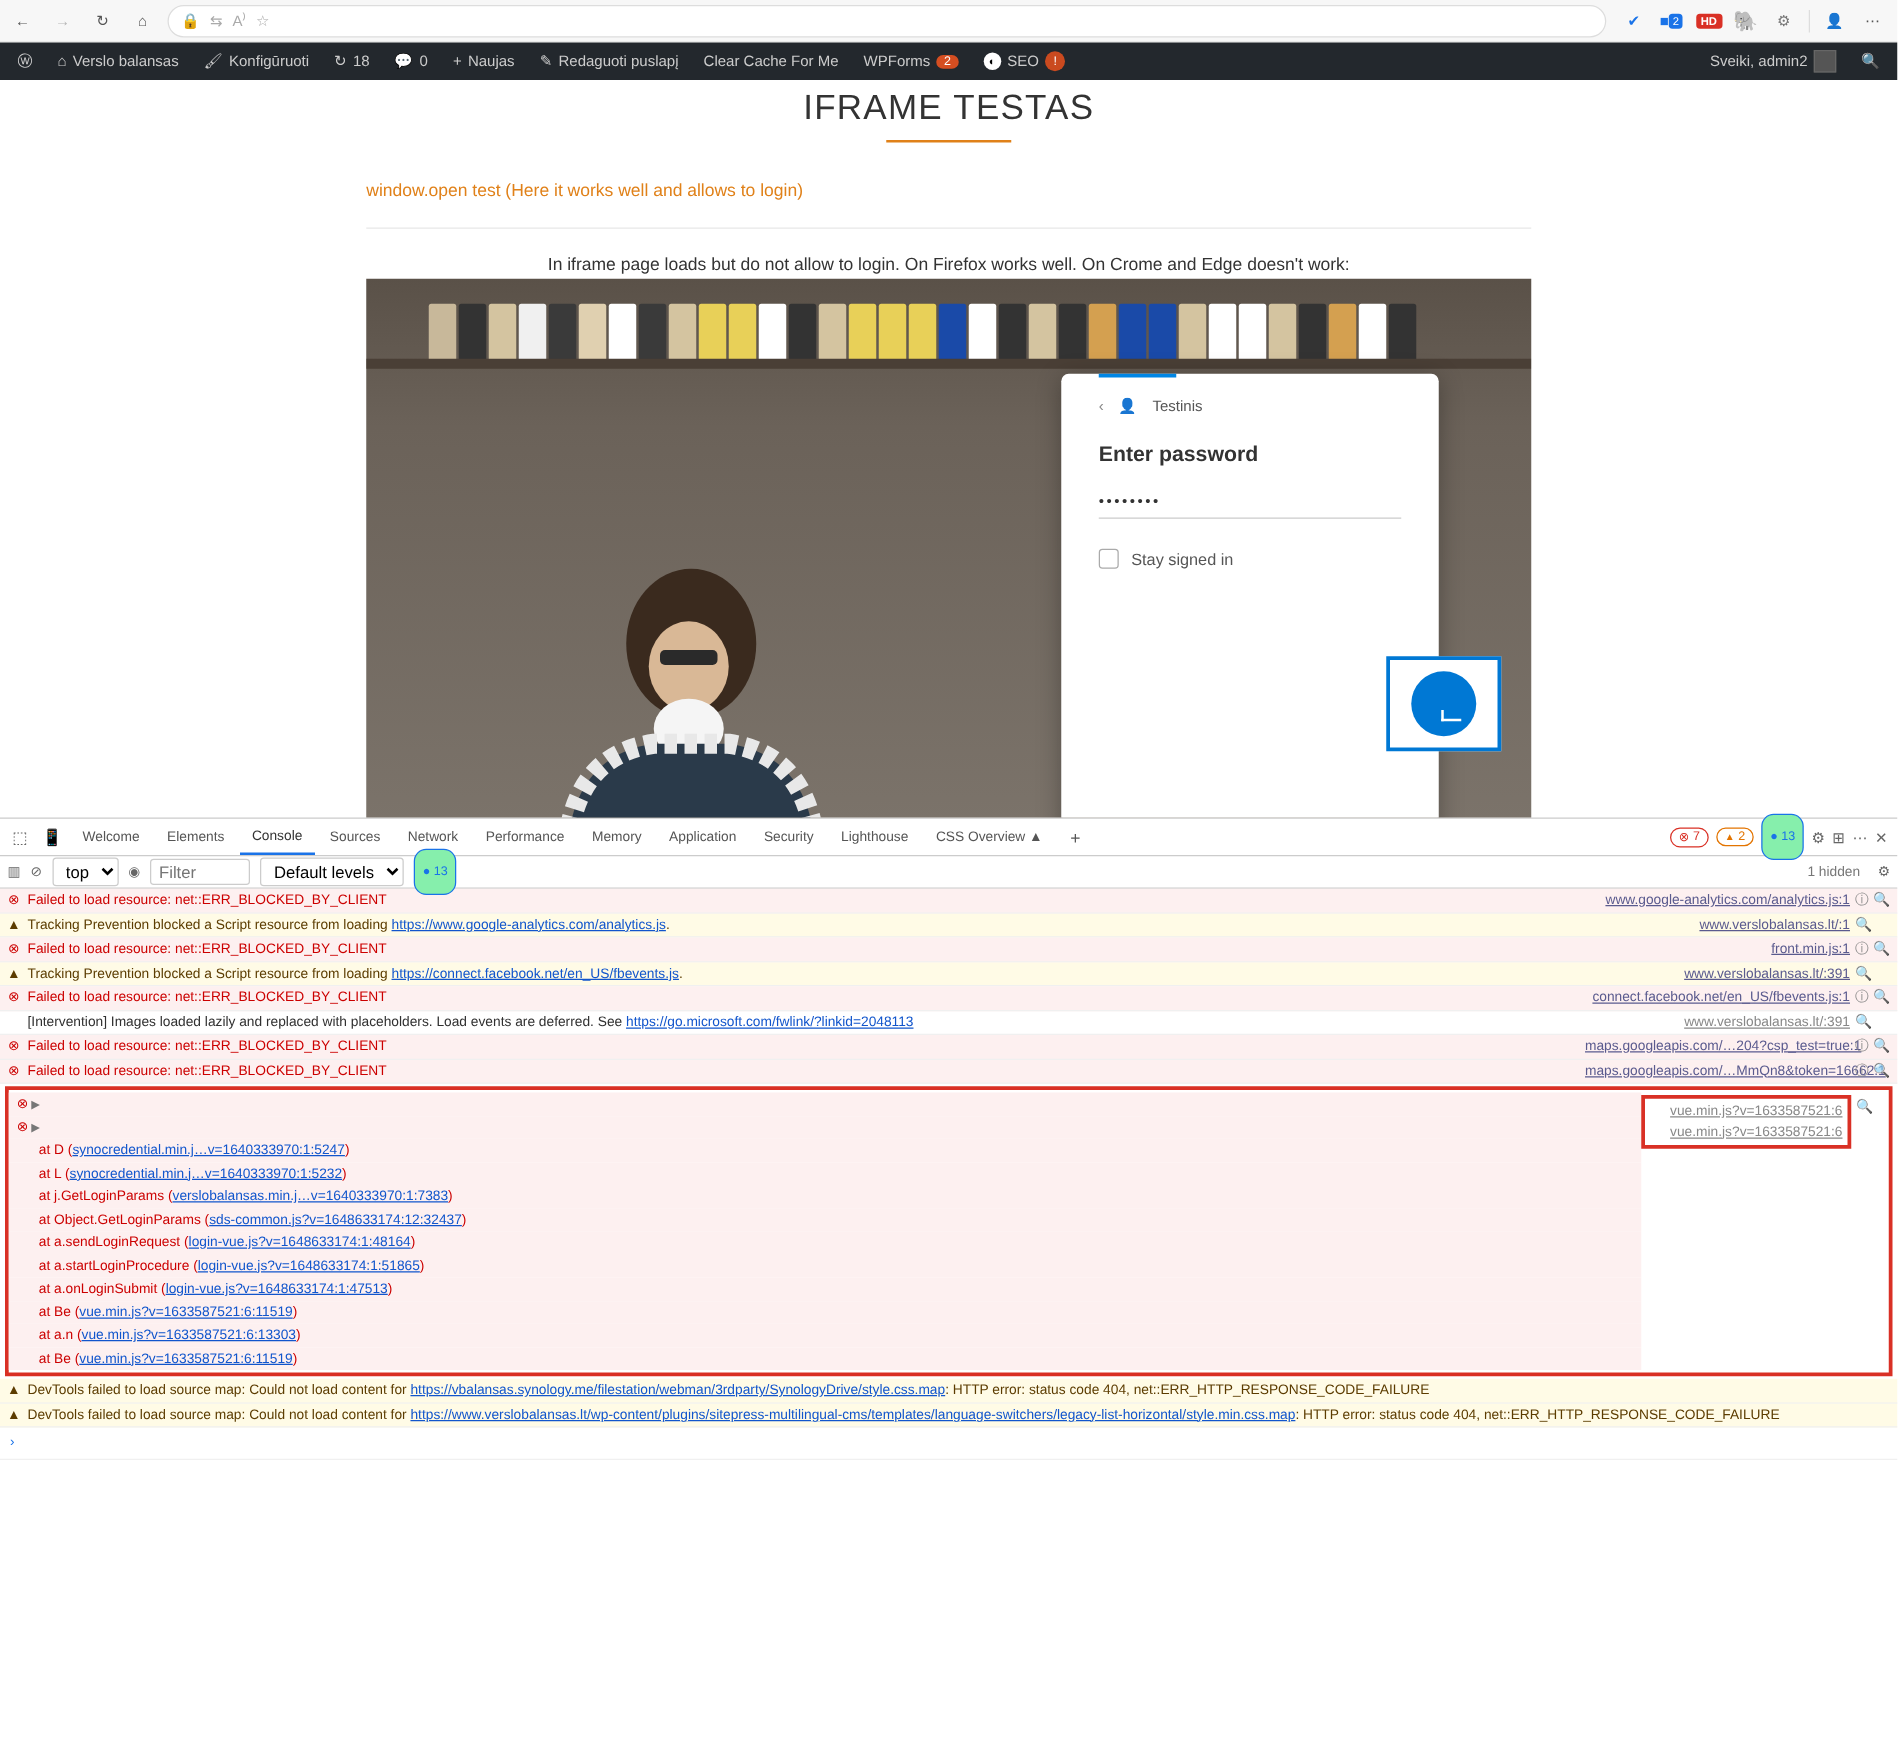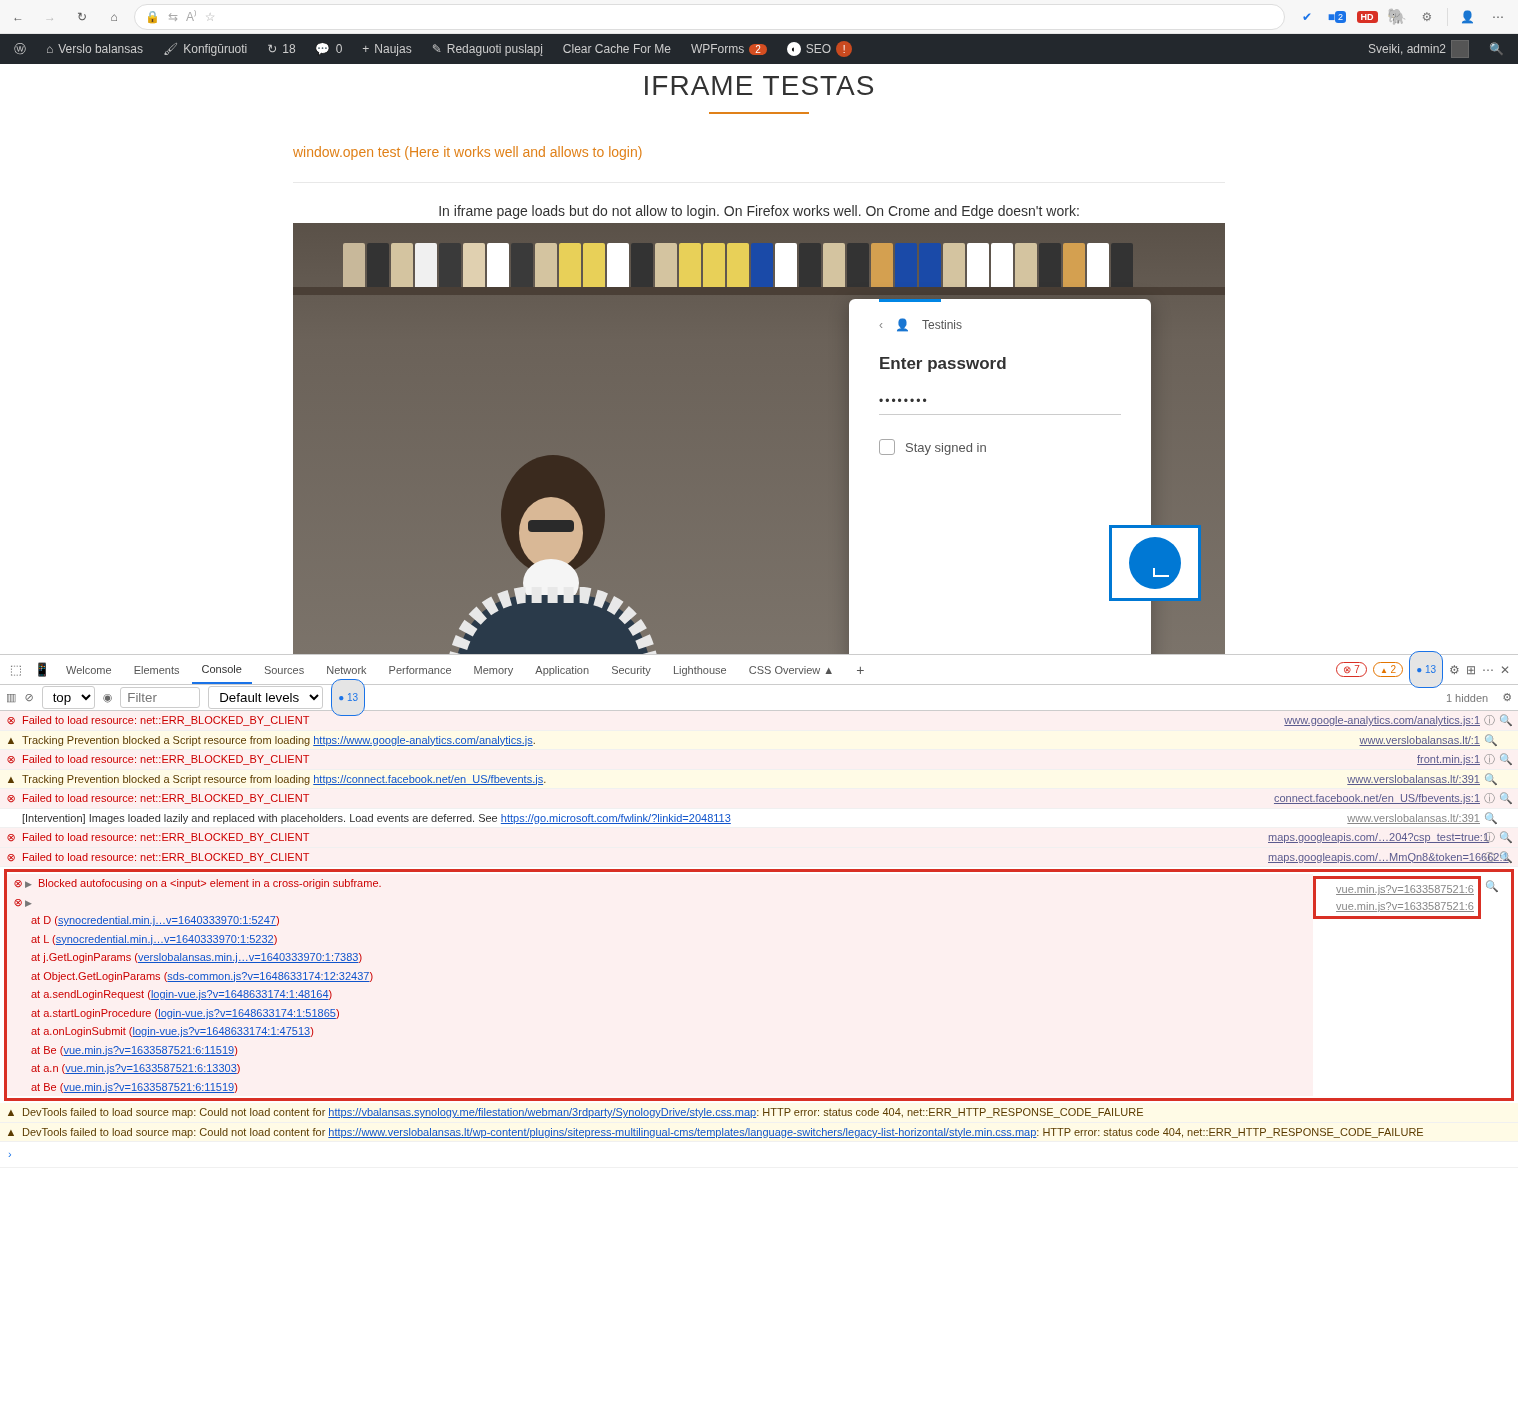--- a/index.html
+++ b/index.html
@@ -49,21 +49,21 @@
 .person { position: absolute; left: 100px; bottom: 0; width: 280px; height: 270px; }
 
 
 .devtools { border-top: 1px solid #ccc; background: #fff; }
 .dt-tabs { height: 30px; border-bottom: 1px solid #ccc; display: flex; align-items: center; padding: 0 4px; gap: 2px; }
 .dt-tab { padding: 0 10px; height: 100%; display: flex; align-items: center; font-size: 11px; color: #555; cursor: pointer; }
 .dt-tab.active { color: #333; border-bottom: 2px solid #1a73e8; }
 .dt-tab-right { margin-left: auto; display: flex; align-items: center; gap: 6px; padding-right: 4px; }
 .count-err { background: #fff; border: 1px solid #d93025; color: #d93025; border-radius: 10px; padding: 1px 6px; font-size: 10px; display: flex; align-items: center; gap: 3px; }
 .count-warn { background: #fff; border: 1px solid #e37400; color: #e37400; border-radius: 10px; padding: 1px 6px; font-size: 10px; }
-.count-info { background: #e5e5e5; border: 1px solid #1a73e8; color: #1a73e8; border-radius: 10px; padding: 12px 6px; font-size: 10px; }
+.count-info { background: #86efac; border: 1px solid #1a73e8; color: #1a73e8; border-radius: 10px; padding: 12px 6px; font-size: 10px; }
 .dot-err::before { content: '⊗'; color: #d93025; }
 .dot-warn::before { content: '▲'; color: #e37400; font-size: 8px; }
 .dot-info::before { content: '●'; color: #1a73e8; }
 
 .dt-toolbar { height: 26px; border-bottom: 1px solid #ccc; display: flex; align-items: center; padding: 0 6px; gap: 8px; font-size: 11px; }
 .dt-filter { border: 1px solid #ccc; border-radius: 3px; padding: 2px 6px; width: 80px; }
 .dt-select { border: 1px solid #ccc; border-radius: 3px; padding: 2px 6px; background: #fff; }
 .dt-hidden { margin-left: auto; color: #777; }
 
 .console-log { font-family: Consolas, "Courier New", monospace; font-size: 11px; line-height: 1.5; }
@@ -356,21 +356,20 @@
           <span>🔍</span>
         </span>
       </div>
 
     <div class="highlight-box">
       <div style="display:flex">
         <div style="flex:1">
           <div class="log-row err-row">
               <span class="log-icon">⊗</span>
               <span class="tri"></span>
-              <span class="log-msg">Blocked autofocusing on a &lt;input&gt; element in a cross-origin subframe.</span>
             </div>
           <div class="log-row err-row">
               <span class="log-icon">⊗</span>
               <span class="tri"></span>
             </div>
           <div class="log-row err-row stack"><span>at D (</span><span class="url-link">synocredential.min.j…v=1640333970:1:5247</span>)</div>
           <div class="log-row err-row stack"><span>at L (</span><span class="url-link">synocredential.min.j…v=1640333970:1:5232</span>)</div>
           <div class="log-row err-row stack"><span>at j.GetLoginParams (</span><span class="url-link">verslobalansas.min.j…v=1640333970:1:7383</span>)</div>
           <div class="log-row err-row stack"><span>at Object.GetLoginParams (</span><span class="url-link">sds-common.js?v=1648633174:12:32437</span>)</div>
           <div class="log-row err-row stack"><span>at a.sendLoginRequest (</span><span class="url-link">login-vue.js?v=1648633174:1:48164</span>)</div>

